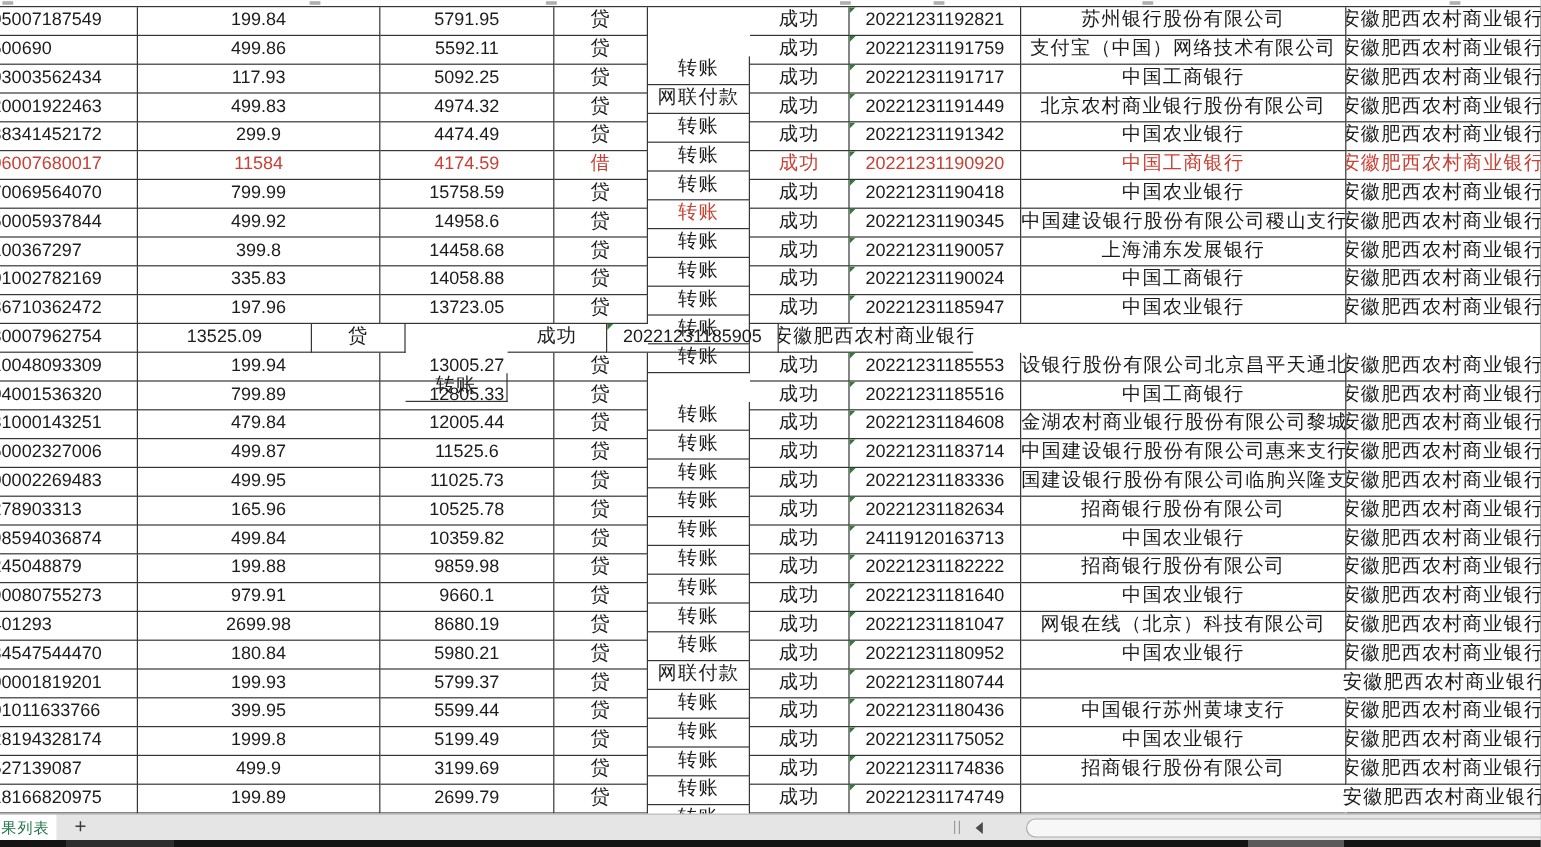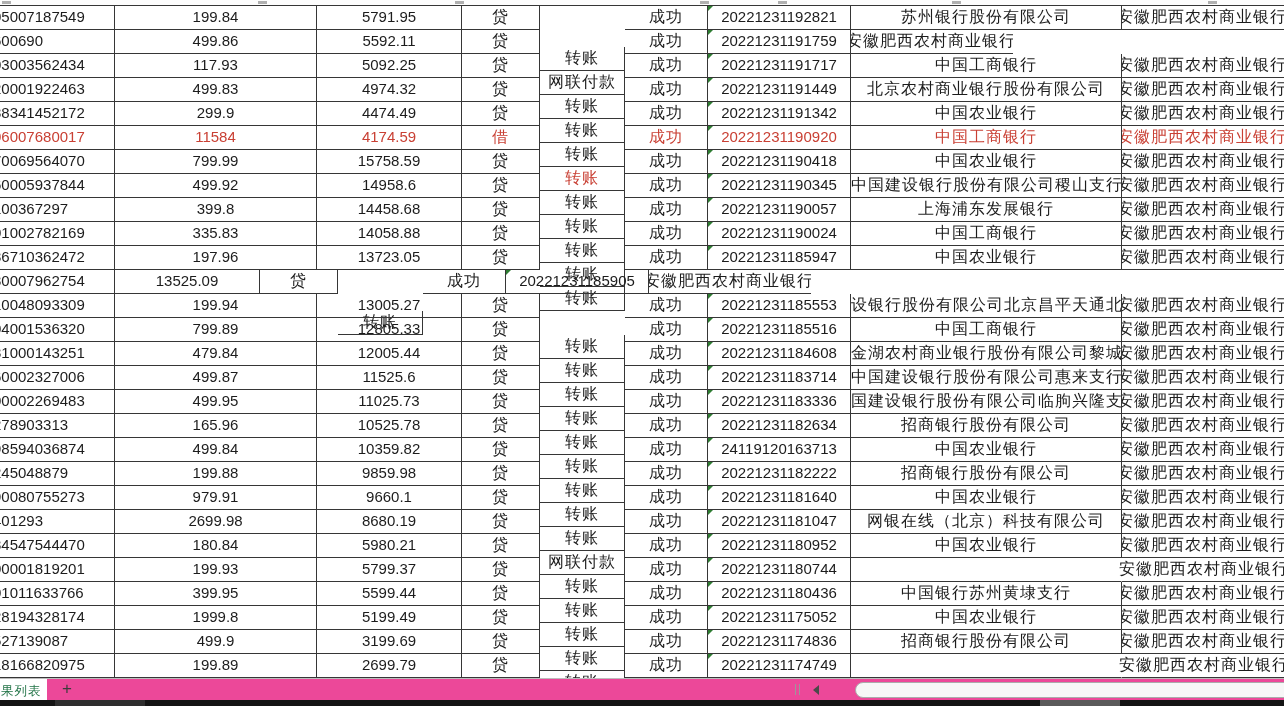--- a/index.html
+++ b/index.html
@@ -29,21 +29,21 @@
   .c8{width:162px;border-right:none;text-align:center;}
   .c8 .t{display:inline-block;margin-left:-5px;}
   .cjk{font-size:16px;letter-spacing:1px;}
   .tri{position:absolute;top:0;left:0;width:0;height:0;
        border-top:5px solid var(--tri);border-right:5px solid transparent;}
   .red .cell{color:var(--red);}
   .ovf .c7{border-right-color:transparent;}
   .ovf .c8{overflow:visible;}
   .ovf .c8 .t{margin-left:-3px;}
   
-  #tabbar{position:absolute;left:0;top:678px;width:1284px;height:22px;background:#ec4899;
+  #tabbar{position:absolute;left:0;top:678px;width:1284px;height:22px;background:#e5e5e5;
           border-top:1px solid #bdbdbd;box-sizing:border-box;}
   #sheet-tab{position:absolute;left:0;top:0;width:47px;height:21px;background:#ffffff;
              overflow:hidden;line-height:21px;}
   #sheet-tab span{display:inline-block;margin-left:1px;color:var(--tabgreen);font-size:12.5px;letter-spacing:1px;}
   #add-sheet{position:absolute;left:56px;top:0;width:22px;height:21px;line-height:20px;
              text-align:center;font-size:17px;color:#3c3c3c;}
   #split1{position:absolute;left:795px;top:5px;width:1px;height:11px;background:#9a9a9a;}
   #split2{position:absolute;left:799px;top:5px;width:1px;height:11px;background:#9a9a9a;}
   #scroll-left{position:absolute;left:813px;top:6px;width:0;height:0;
                border-right:6px solid #4a4a4a;border-top:5px solid transparent;border-bottom:5px solid transparent;}
@@ -83,20 +83,21 @@
       <div class="cell c8 cjk"><span class="t">安徽肥西农村商业银行</span></div>
     </div>
       <div class="row">
       <div class="cell c0"><span class="t">600690</span></div>
       <div class="cell c1">499.86</div>
       <div class="cell c2">5592.11</div>
       <div class="cell c3 cjk">贷</div>
       <div class="cell c4 cjk">网联付款</div>
       <div class="cell c5 cjk">成功</div>
       <div class="cell c6"><span class="tri"></span><span class="t">20221231191759</span></div>
+      <div class="cell c7 cjk">支付宝（中国）网络技术有限公司</div>
       <div class="cell c8 cjk"><span class="t">安徽肥西农村商业银行</span></div>
     </div>
       <div class="row">
       <div class="cell c0"><span class="t">03003562434</span></div>
       <div class="cell c1">117.93</div>
       <div class="cell c2">5092.25</div>
       <div class="cell c3 cjk">贷</div>
       <div class="cell c4 cjk">转账</div>
       <div class="cell c5 cjk">成功</div>
       <div class="cell c6"><span class="tri"></span><span class="t">20221231191717</span></div>

